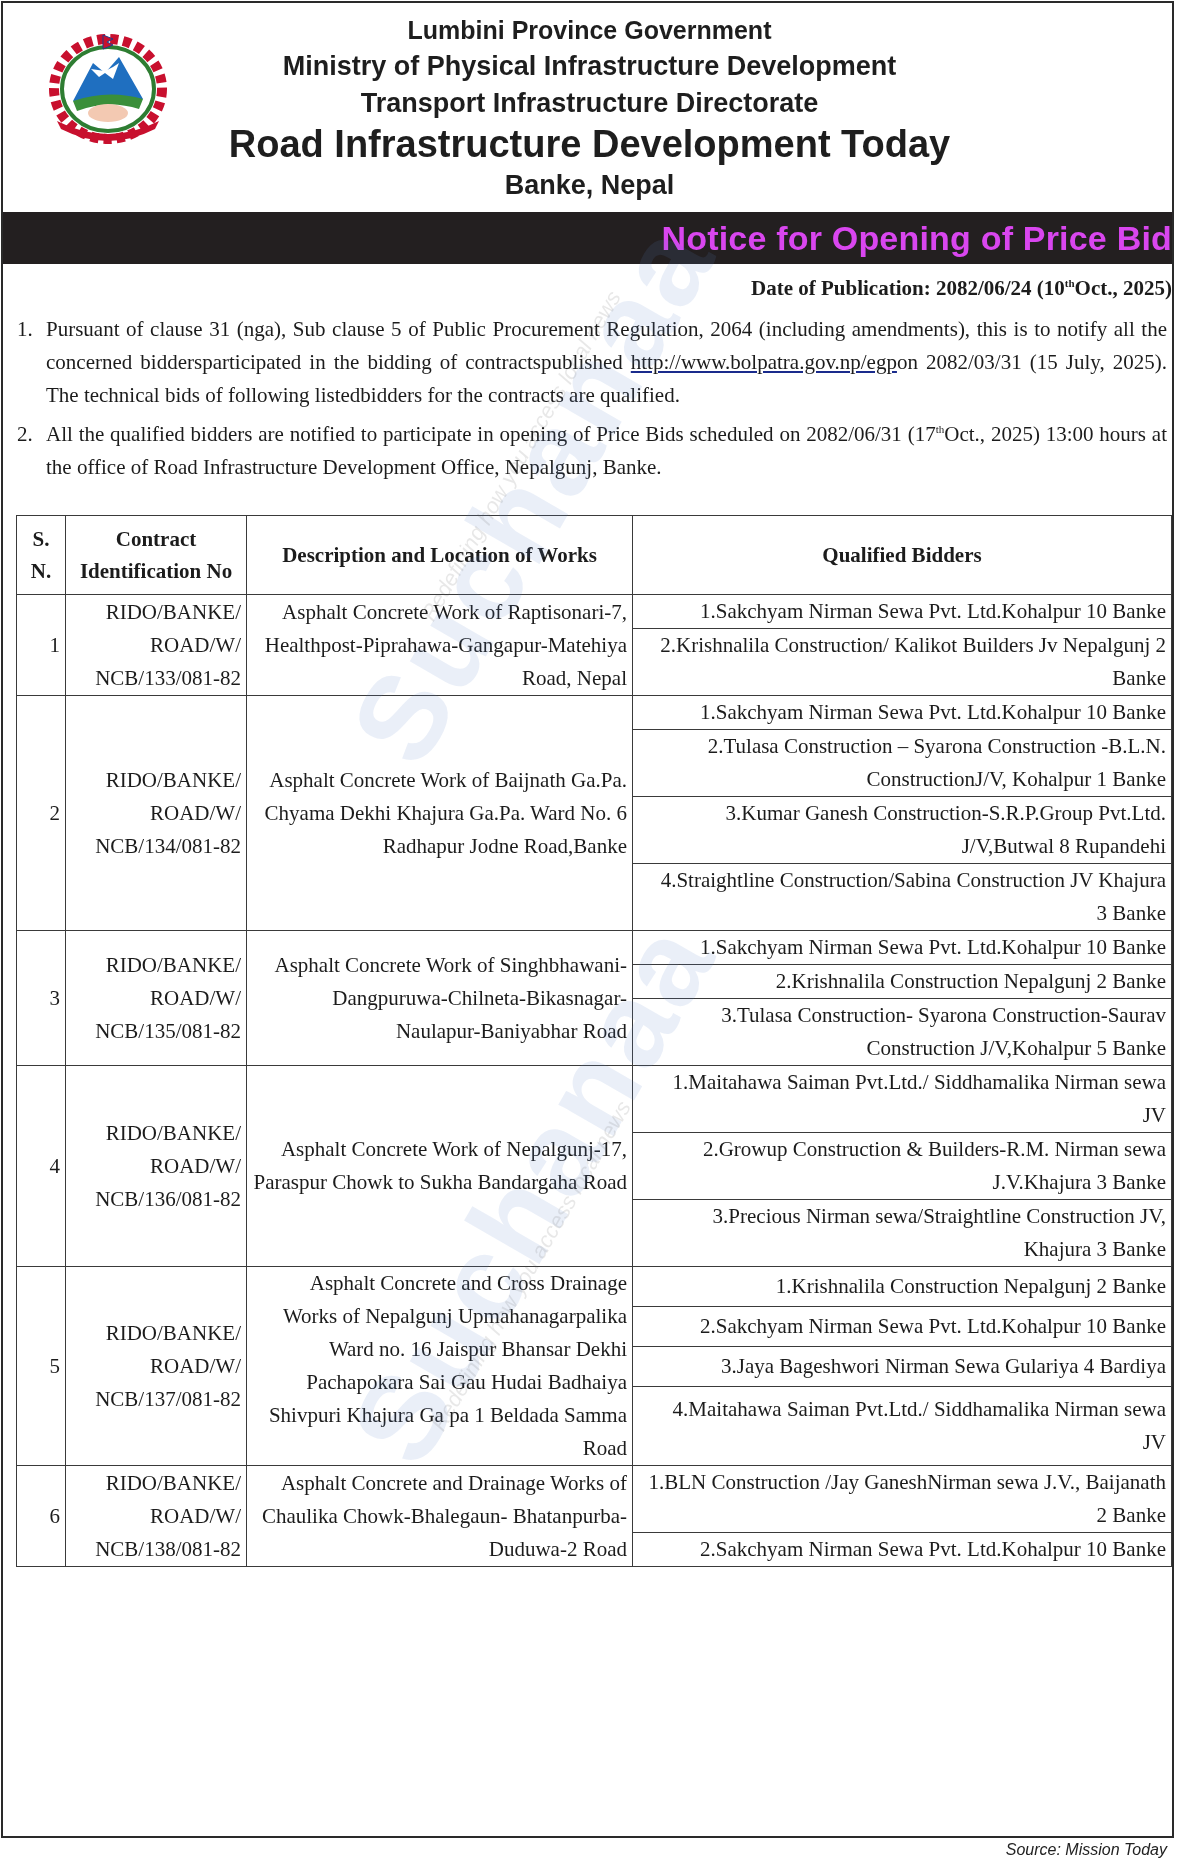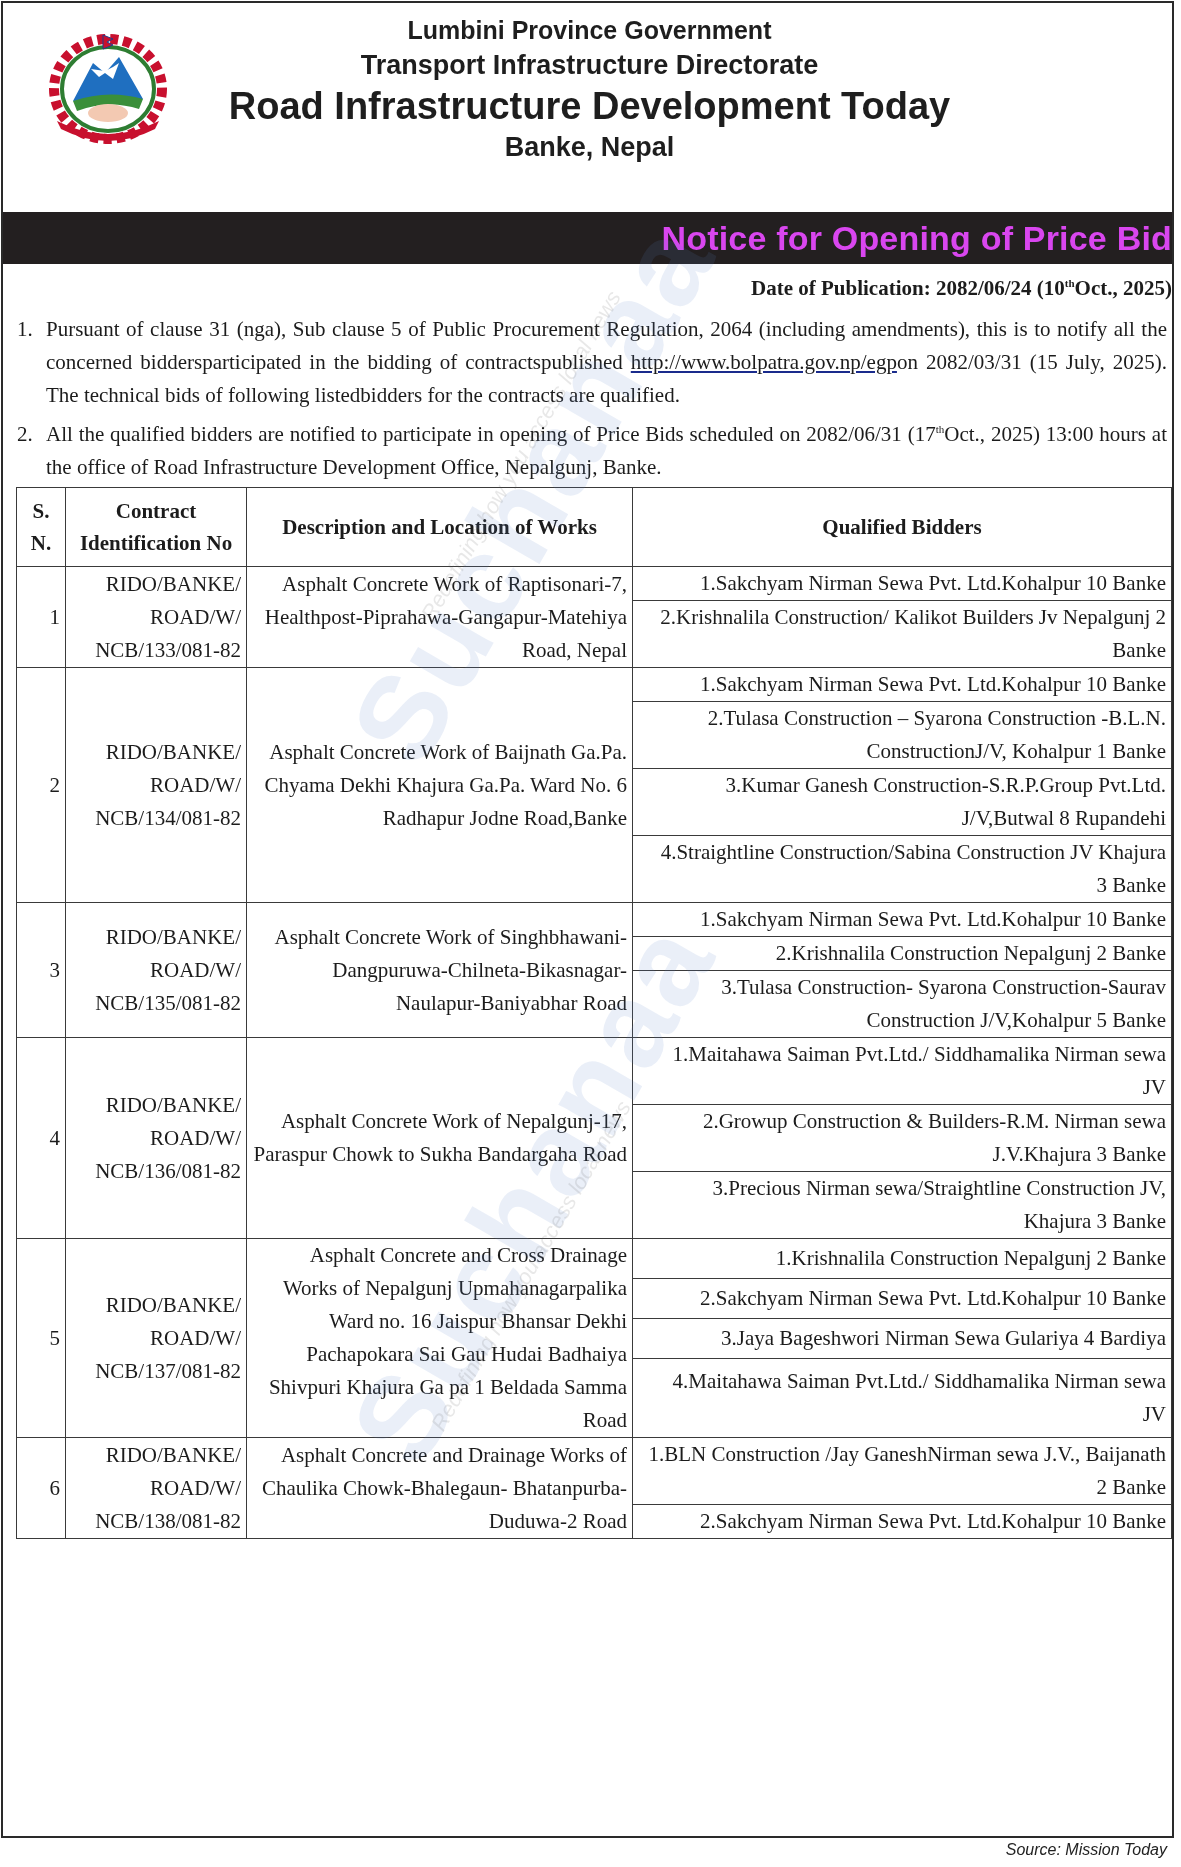--- a/index.html
+++ b/index.html
@@ -23,21 +23,21 @@
     sup { font-size: 11px; line-height: 0; }
 
     .para { position: absolute; left: 14px; width: 1150px; font-size: 21px; line-height: 33px; text-align: justify; }
     .para .num { position: absolute; left: 0; top: 0; }
     .para .txt { margin-left: 29px; }
     .para1 { top: 310px; }
     .para2 { top: 415px; }
     .link { color: #1c1c1c; text-decoration: underline; text-decoration-color: #1a2b8c; }
 
     
-    table.bids { position: absolute; left: 13px; top: 484px; width: 1156px; border-collapse: collapse; font-size: 21px; line-height: 33px; }
+    table.bids { position: absolute; left: 13px; top: 512px; width: 1156px; border-collapse: collapse; font-size: 21px; line-height: 33px; }
     table.bids td, table.bids th { border: 1.5px solid #3a3a3a; vertical-align: middle; padding: 0 5px; text-align: right; }
     table.bids th { font-weight: bold; text-align: center; height: 78px; line-height: 32px; }
     .c-sn { width: 38px; text-align: center; }
     .c-id { width: 170px; }
     .c-desc { width: 375px; }
     .c-bid { }
     td.sn { text-align: center; }
     td.bid { padding-left: 6px; }
     .bidnum { display: inline-block; width: 26px; }
     .bidwrap { display: block; padding-left: 26px; text-indent: -26px; }
@@ -63,20 +63,21 @@
       <ellipse cx="65" cy="60" rx="46" ry="42" fill="none" stroke="#2e7d32" stroke-width="4"></ellipse>
       <polygon points="30,72 50,34 62,44 76,28 100,70" fill="#1f6fc0"></polygon>
       <polygon points="48,40 56,48 62,44 70,50 76,34 70,38 62,42" fill="#ffffff"></polygon>
       <path d="M30,72 Q65,60 100,70 L96,80 Q65,70 34,82 Z" fill="#3a8f3a"></path>
       <ellipse cx="65" cy="84" rx="20" ry="9" fill="#f3c9b2"></ellipse>
       <path d="M14,92 Q65,118 116,92 L112,100 Q65,124 18,100 Z" fill="#c8102e"></path>
       <polygon points="60,6 60,20 70,16 64,13 70,10" fill="#c8102e" stroke="#1f3c8a" stroke-width="1"></polygon>
     </svg>
     <div class="hdr-lines">
       <div class="hdr-l1">Lumbini Province Government</div>
+      <div class="hdr-l2">Ministry of Physical Infrastructure Development</div>
       <div class="hdr-l3">Transport Infrastructure Directorate</div>
       <div class="hdr-l4">Road Infrastructure Development Today</div>
       <div class="hdr-l5">Banke, Nepal</div>
     </div>
   </div>
 
   <div class="title-bar">Notice for Opening of Price Bid</div>
 
   <div class="pubdate">
     <span>Date of Publication: 2082/06/24 (10</span><sup>th</sup><span>Oct., 2025)</span>

